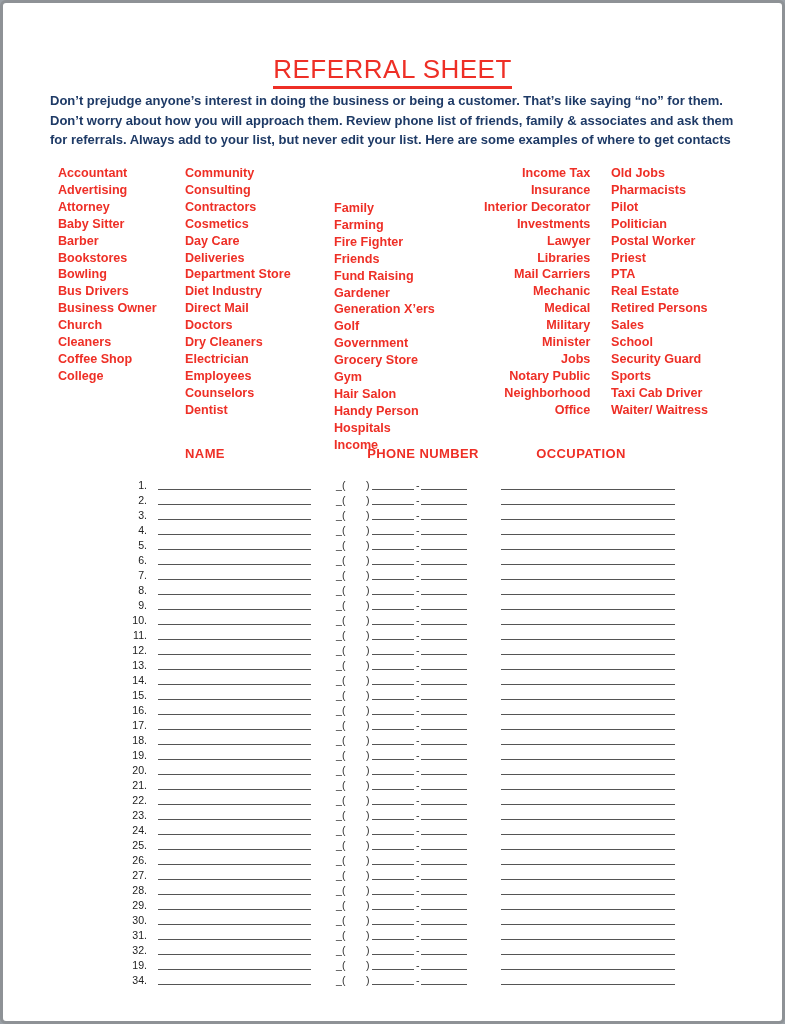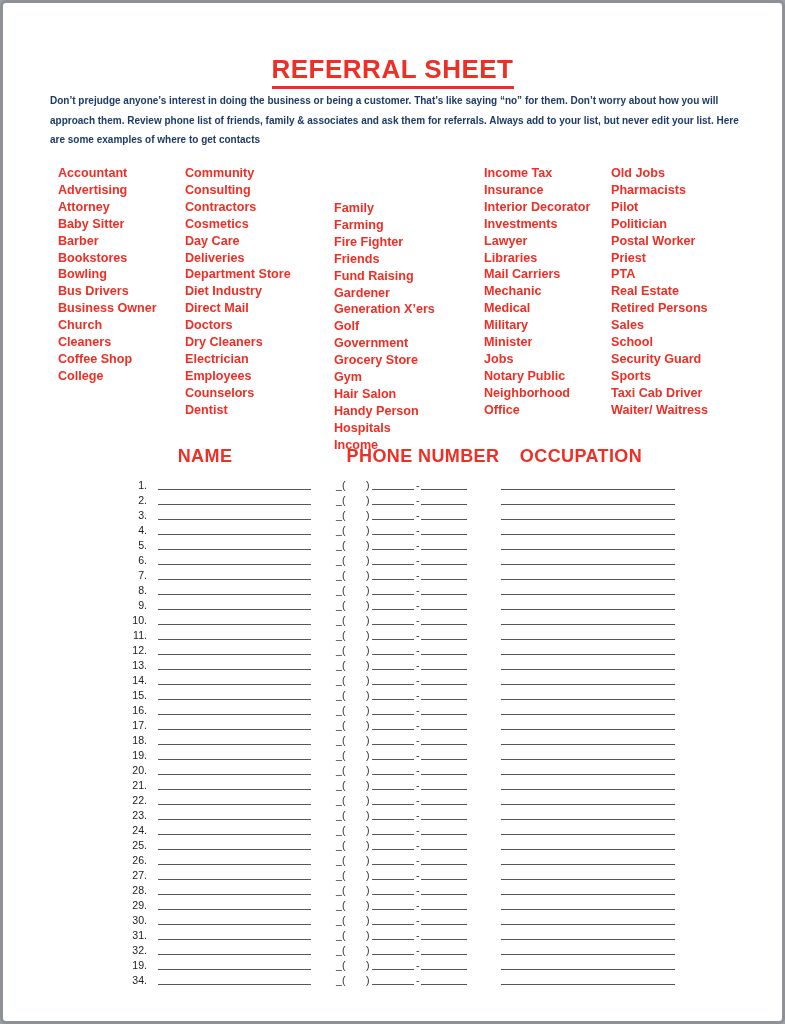--- a/index.html
+++ b/index.html
@@ -10,47 +10,47 @@
     background:#ffffff;
     border:3px solid #8e9296;
     border-radius:6px;
     overflow:hidden;
     font-family:"Liberation Sans", sans-serif;
   }
   
   .title{position:absolute;top:46px;left:0;right:0;text-align:center;margin:0;}
   .title .title-text{
     display:inline-block;
-    font-size:26px;font-weight:700;letter-spacing:.5px;
+    font-size:26px;font-weight:400;letter-spacing:.5px;
     color:#ee2f26;
     border-bottom:3px solid #ee2f26;
     padding-bottom:1px;
   }
   
   .intro{
     position:absolute;top:88px;left:47px;width:696px;margin:0;
-    font-size:10px;font-weight:700;line-height:19.5px;
+    font-size:13px;font-weight:700;line-height:19.5px;
     color:#1e3a66;
   }
   
   .cats{position:absolute;top:162px;left:0;width:785px;height:252px;}
   .col{position:absolute;top:0;}
   .col-0{left:55px;}
   .col-1{left:182px;}
   .col-2{left:331px;margin-top:35px;}
-  .col-3{left:481px;}
+  .col-3{left:481px;text-align:right;}
   .col-4{left:608px;}
   .cat{
     font-size:12.6px;font-weight:700;line-height:16.9px;
     color:#ee2f26;white-space:nowrap;
   }
   
   .hdr{
     position:absolute;top:443px;transform:translateX(-50%);
-    font-size:18px;font-weight:700;letter-spacing:.4px;
+    font-size:13px;font-weight:700;letter-spacing:.4px;
     color:#ee2f26;white-space:nowrap;
   }
   .hdr-name{left:202px;}
   .hdr-phone{left:420px;}
   .hdr-occupation{left:578px;}
   
   .rows{position:absolute;top:474px;left:120px;width:580px;}
   .row{position:relative;height:15px;font-size:10.6px;color:#222;}
   .num{position:absolute;left:0;bottom:1px;width:24px;text-align:right;}
   .nline{position:absolute;left:35px;width:153px;bottom:2px;border-bottom:1.3px solid #555;}

